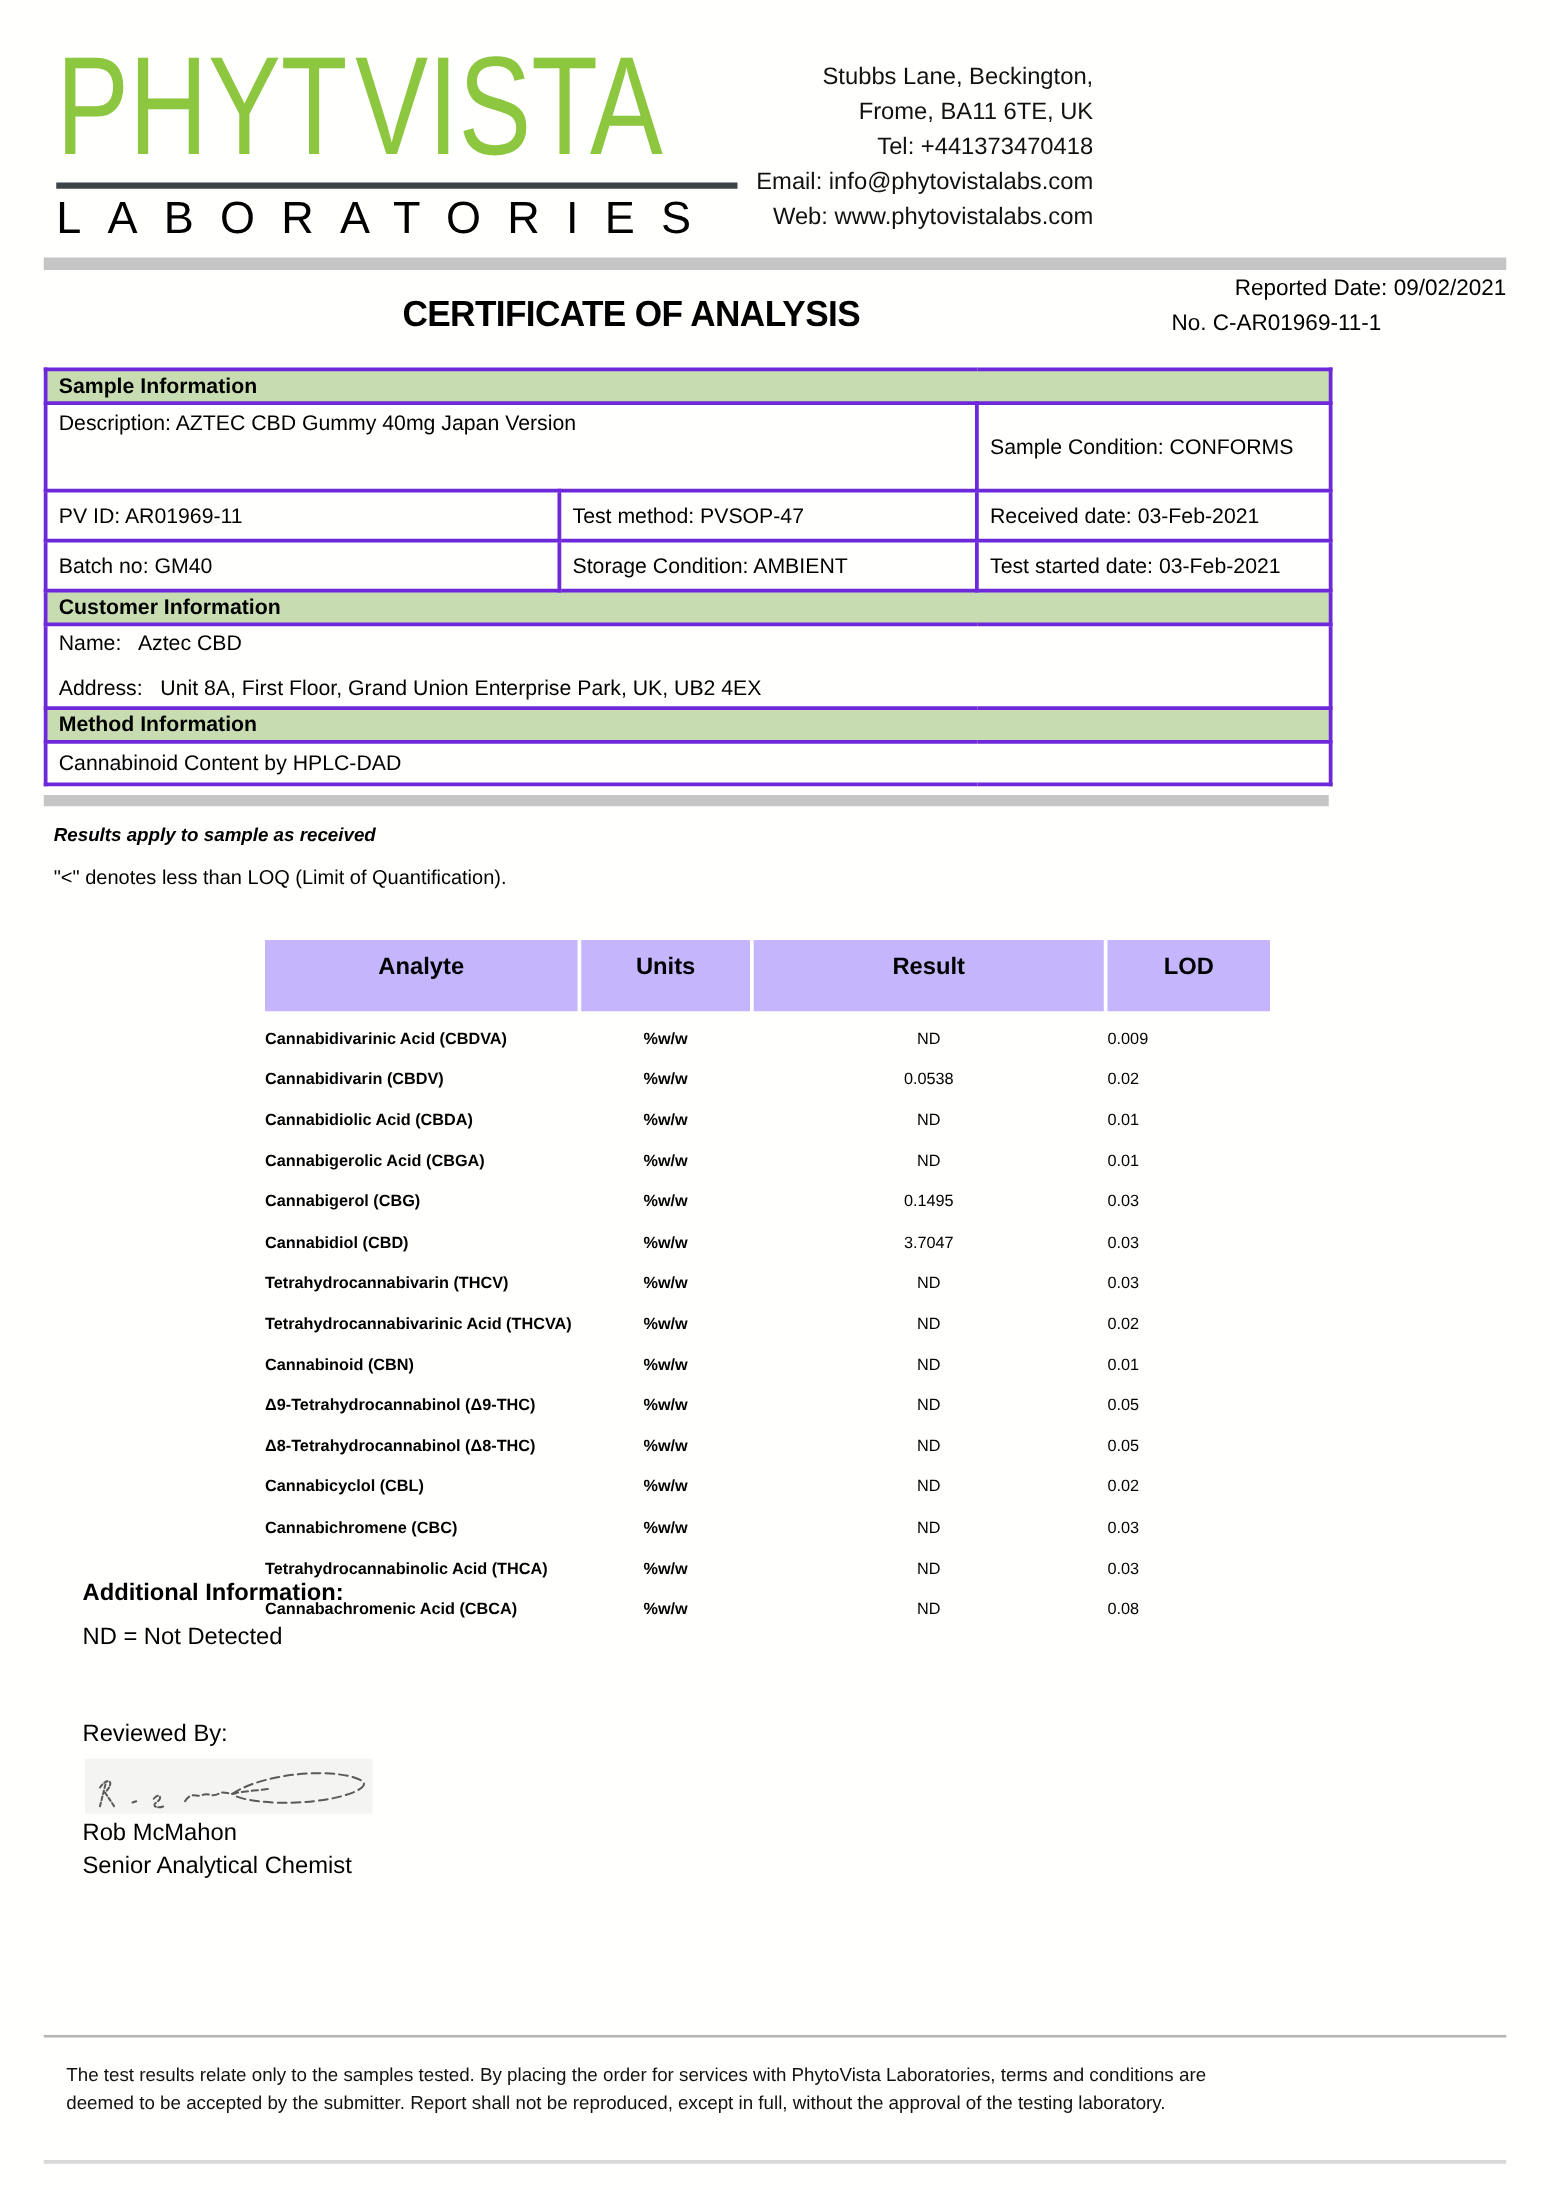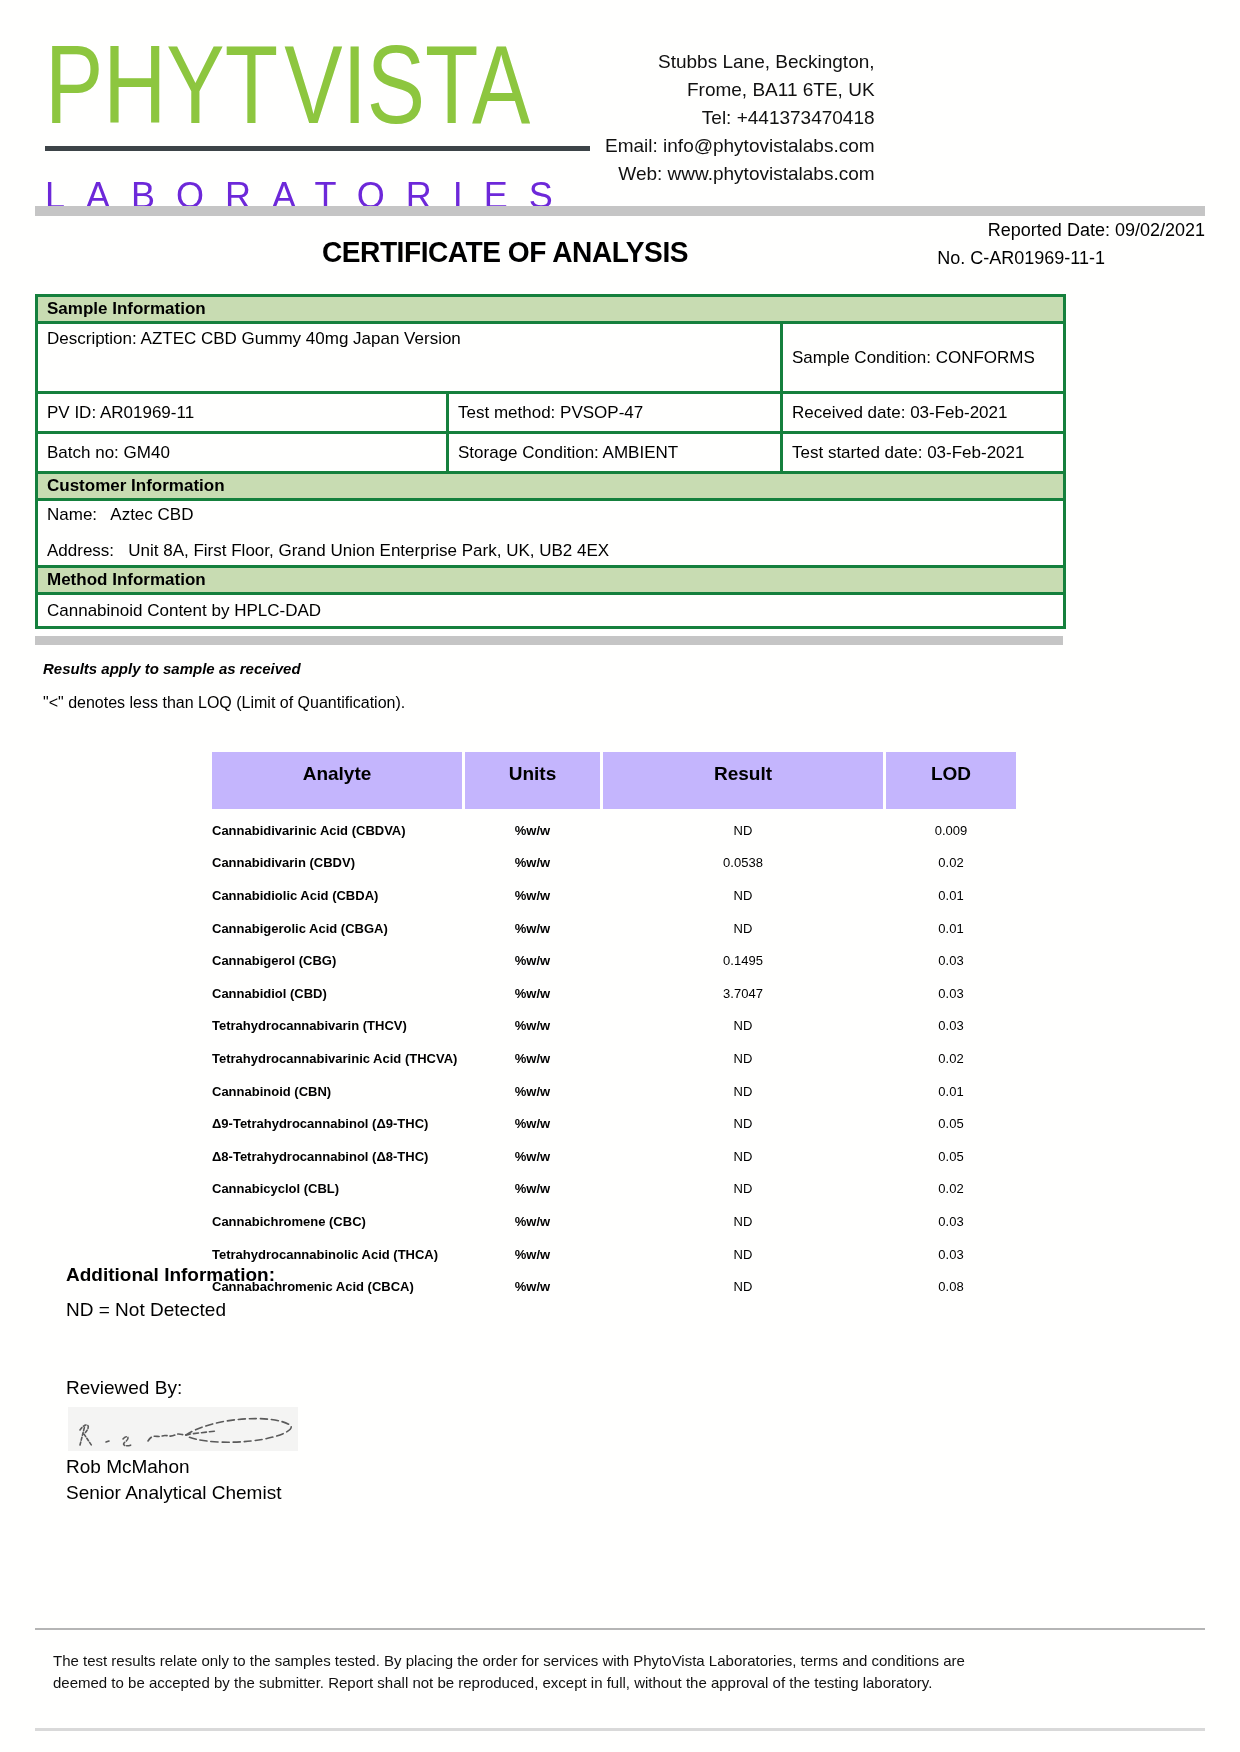--- a/index.html
+++ b/index.html
@@ -7,33 +7,33 @@
     position:relative;width:1240px;height:1752px;background:#fffffe;
     font-family:"Liberation Sans", sans-serif;color:#000;overflow:hidden;
   }
   
   .header{position:absolute;top:34px;left:45px;right:35px;display:flex;}
   .logo{width:560px;}
   .logo-line{display:flex;align-items:center;height:102px;transform:scaleX(0.78);transform-origin:left center;white-space:nowrap;}
   .logo-word{font-size:112px;line-height:100px;color:#8dc63f;font-weight:400;letter-spacing:0px;}
   .leaf-o{width:92px;height:104px;margin:0 4px;display:block;}
   .logo-rule{height:5px;background:#3d4448;width:545px;margin-top:10px;}
-  .logo-sub{margin-top:24px;font-size:36px;color:#6d28d9;letter-spacing:21px;font-weight:400;}
+  .logo-sub{margin-top:2px;font-size:36px;color:#000000;letter-spacing:21px;font-weight:400;}
   .contact{ text-align:right;font-size:19px;line-height:28px;padding-top:14px;color:#111;}
   
   .graybar1{position:absolute;top:206px;left:35px;right:35px;height:10px;background:#c5c5c5;}
   .graybar2{position:absolute;top:636px;left:35px;width:1028px;height:9px;background:#c5c5c5;}
   
   .titleblock{position:absolute;top:216px;left:35px;width:1170px;height:90px;}
   .reported{position:absolute;right:0;top:4px;font-size:18px;}
   .reportno{position:absolute;right:100px;top:32px;font-size:18px;}
   .coa-title{position:absolute;left:0;width:940px;top:20px;text-align:center;font-size:29px;font-weight:bold;letter-spacing:-0.5px;transform:scaleX(0.97);}
   
   .infotable{position:absolute;top:294px;left:35px;width:1028px;border-collapse:collapse;font-size:17px;table-layout:fixed;}
-  .infotable td{border:3px solid #15803d;padding:2px 9px;vertical-align:middle;}
+  .infotable td{border:3px solid #6d28d9;padding:2px 9px;vertical-align:middle;}
   .greenrow td{background:#c8dcb2;font-weight:bold;height:22px;padding:1px 9px;}
   .desc-cell{height:60px;vertical-align:top !important;padding-top:5px !important;}
   .cond-cell{height:60px;}
   .midrow td{height:33px;}
   .custcell{height:60px;}
   .pre{white-space:pre-wrap;}
   .cust-name{margin:2px 0 0 0;}
   .cust-addr{margin:16px 0 2px 0;}
   .methodrow td{height:27px;}
   
@@ -41,21 +41,21 @@
   .note2{position:absolute;top:694px;left:43px;font-size:16px;}
   
   .results{position:absolute;top:752px;left:212px;width:804px;}
   .r-head{display:grid;grid-template-columns:250px 135px 280px 130px;column-gap:3px;}
   .r-head .hcell{background:#c4b5fd;height:57px;display:flex;justify-content:center;align-items:flex-start;padding-top:11px;box-sizing:border-box;font-size:19px;font-weight:bold;}
   .r-body{margin-top:5px;}
   .r-row{display:grid;grid-template-columns:250px 135px 280px 130px;column-gap:3px;height:32.6px;align-items:center;font-size:13px;}
   .r-row .analyte{font-weight:bold;text-align:left;}
   .r-row .units{font-weight:bold;text-align:center;}
   .r-row .result{text-align:center;}
-  .r-row .lod{text-align:center;}
+  .r-row .lod{text-align:left;}
   
   .additional{position:absolute;top:1264px;left:66px;font-size:19px;}
   .add-title{font-weight:bold;}
   .nd-note{margin-top:13px;}
   .reviewed{margin-top:56px;}
   .signature{display:block;margin:6px 0 2px 2px;}
   .reviewer{margin-top:2px;line-height:24px;}
   
   .footline{position:absolute;top:1628px;left:35px;right:35px;height:2px;background:#b5b5b5;}
   .footer{position:absolute;top:1650px;left:53px;right:35px;font-size:15px;line-height:22px;color:#111;}

